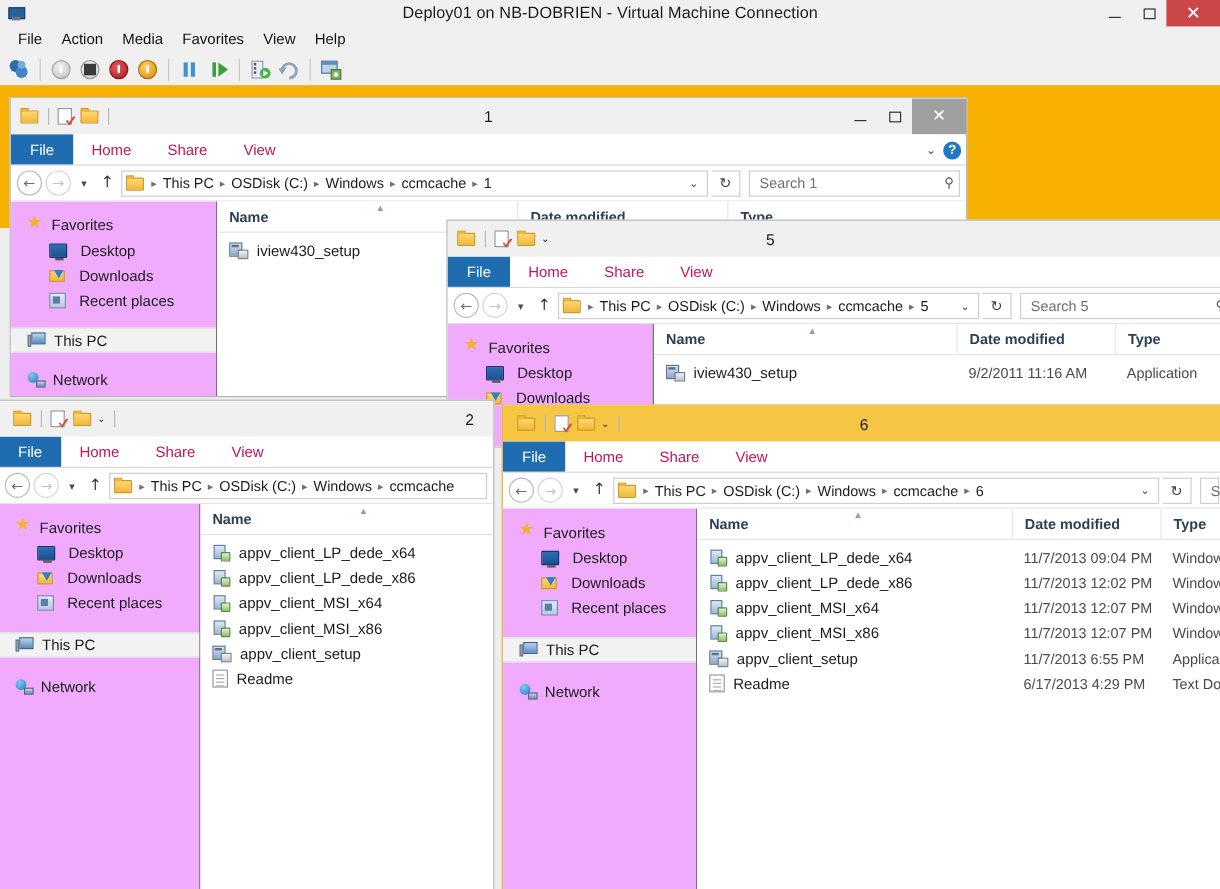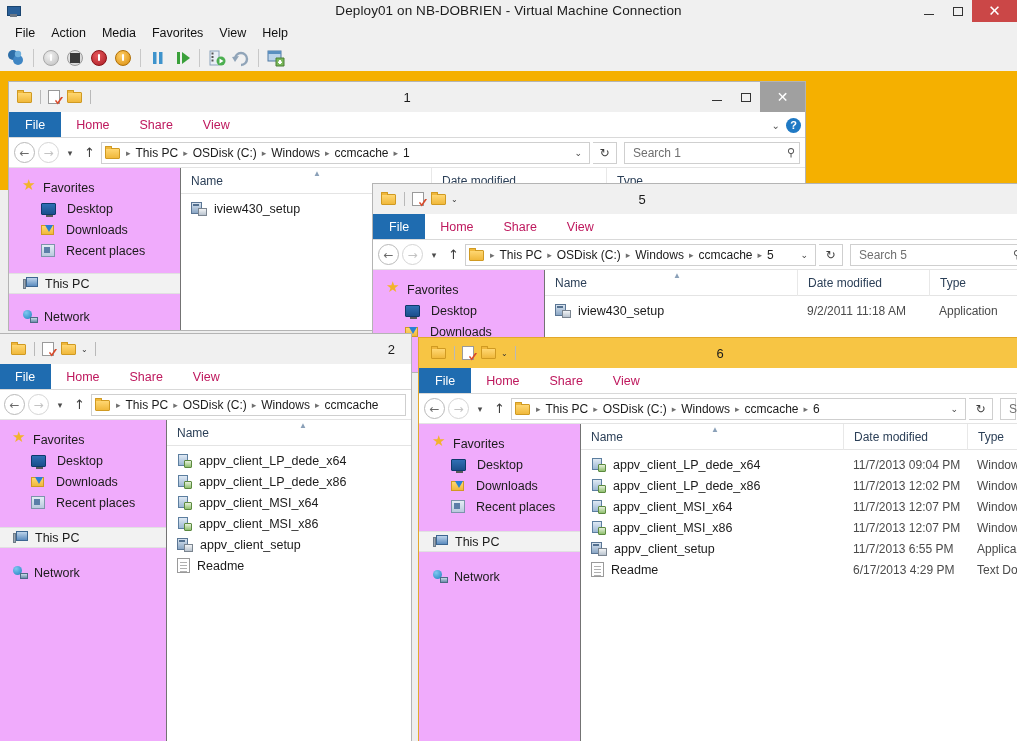--- a/index.html
+++ b/index.html
@@ -187,21 +187,21 @@
     height: 21px; display: flex; align-items: center; gap: 6px;
     font-size: 12.5px; color: #1b1b1b; padding-left: 14px;
   }
   .nav-item.indent { padding-left: 32px; gap: 11px; }
   .nav-item.sel { background: #f2f2f2; border: 1px solid #e1e1e1; border-left:none; border-right:none;}
   .nav-gap { height: 12px; }
 
   .ex-main { flex: 1 1 auto; min-width: 0; background: #fff; }
   .col-head {
     height: 26px; display: flex; align-items: center;
-    border-bottom: 1px solid #e4e4e4; position: relative;
+    border-bottom: 1px solid #e4e4e4; position: relative; font-weight: bold;
   }
   .col-head .ch {
     font-size: 12px; color: #2b3f57; padding-left: 10px;
     border-left: 1px solid #e8e8e8; height: 26px; display:flex; align-items:center;
     flex: 0 0 auto;
   }
   .col-head .ch:first-child { border-left: none; }
   .sortmark {
     position: absolute; top: 1px; font-size: 8px; color: #8aa0b8;
   }
@@ -581,21 +581,21 @@
           </div>
           <div class="filerow" style="margin-top:4px">
             <span class="cname" style="width:252px">
               <span class="icn exe-ic">
                   <i></i>
                   <b></b>
                   <em></em>
                 </span>
               <span>iview430_setup</span>
             </span>
-            <span class="cdate" style="width:132px;padding-left:10px">9/2/2011 11:18 AM</span>
+            <span class="cdate" style="width:132px;padding-left:10px">9/2/2011 11:16 AM</span>
             <span class="ctype" style="width:100px;padding-left:10px">Application</span>
           </div>
         </div>
       </div>
     </div>
 
     <div class="exwin inactive" id="win2" style="left:-2px; top:262px; width:414px; height:420px; z-index:3;">
       <div class="ex-titlebar">
         <div class="qat" style="padding-left:4px">
           <span class="icn folder-ic">

